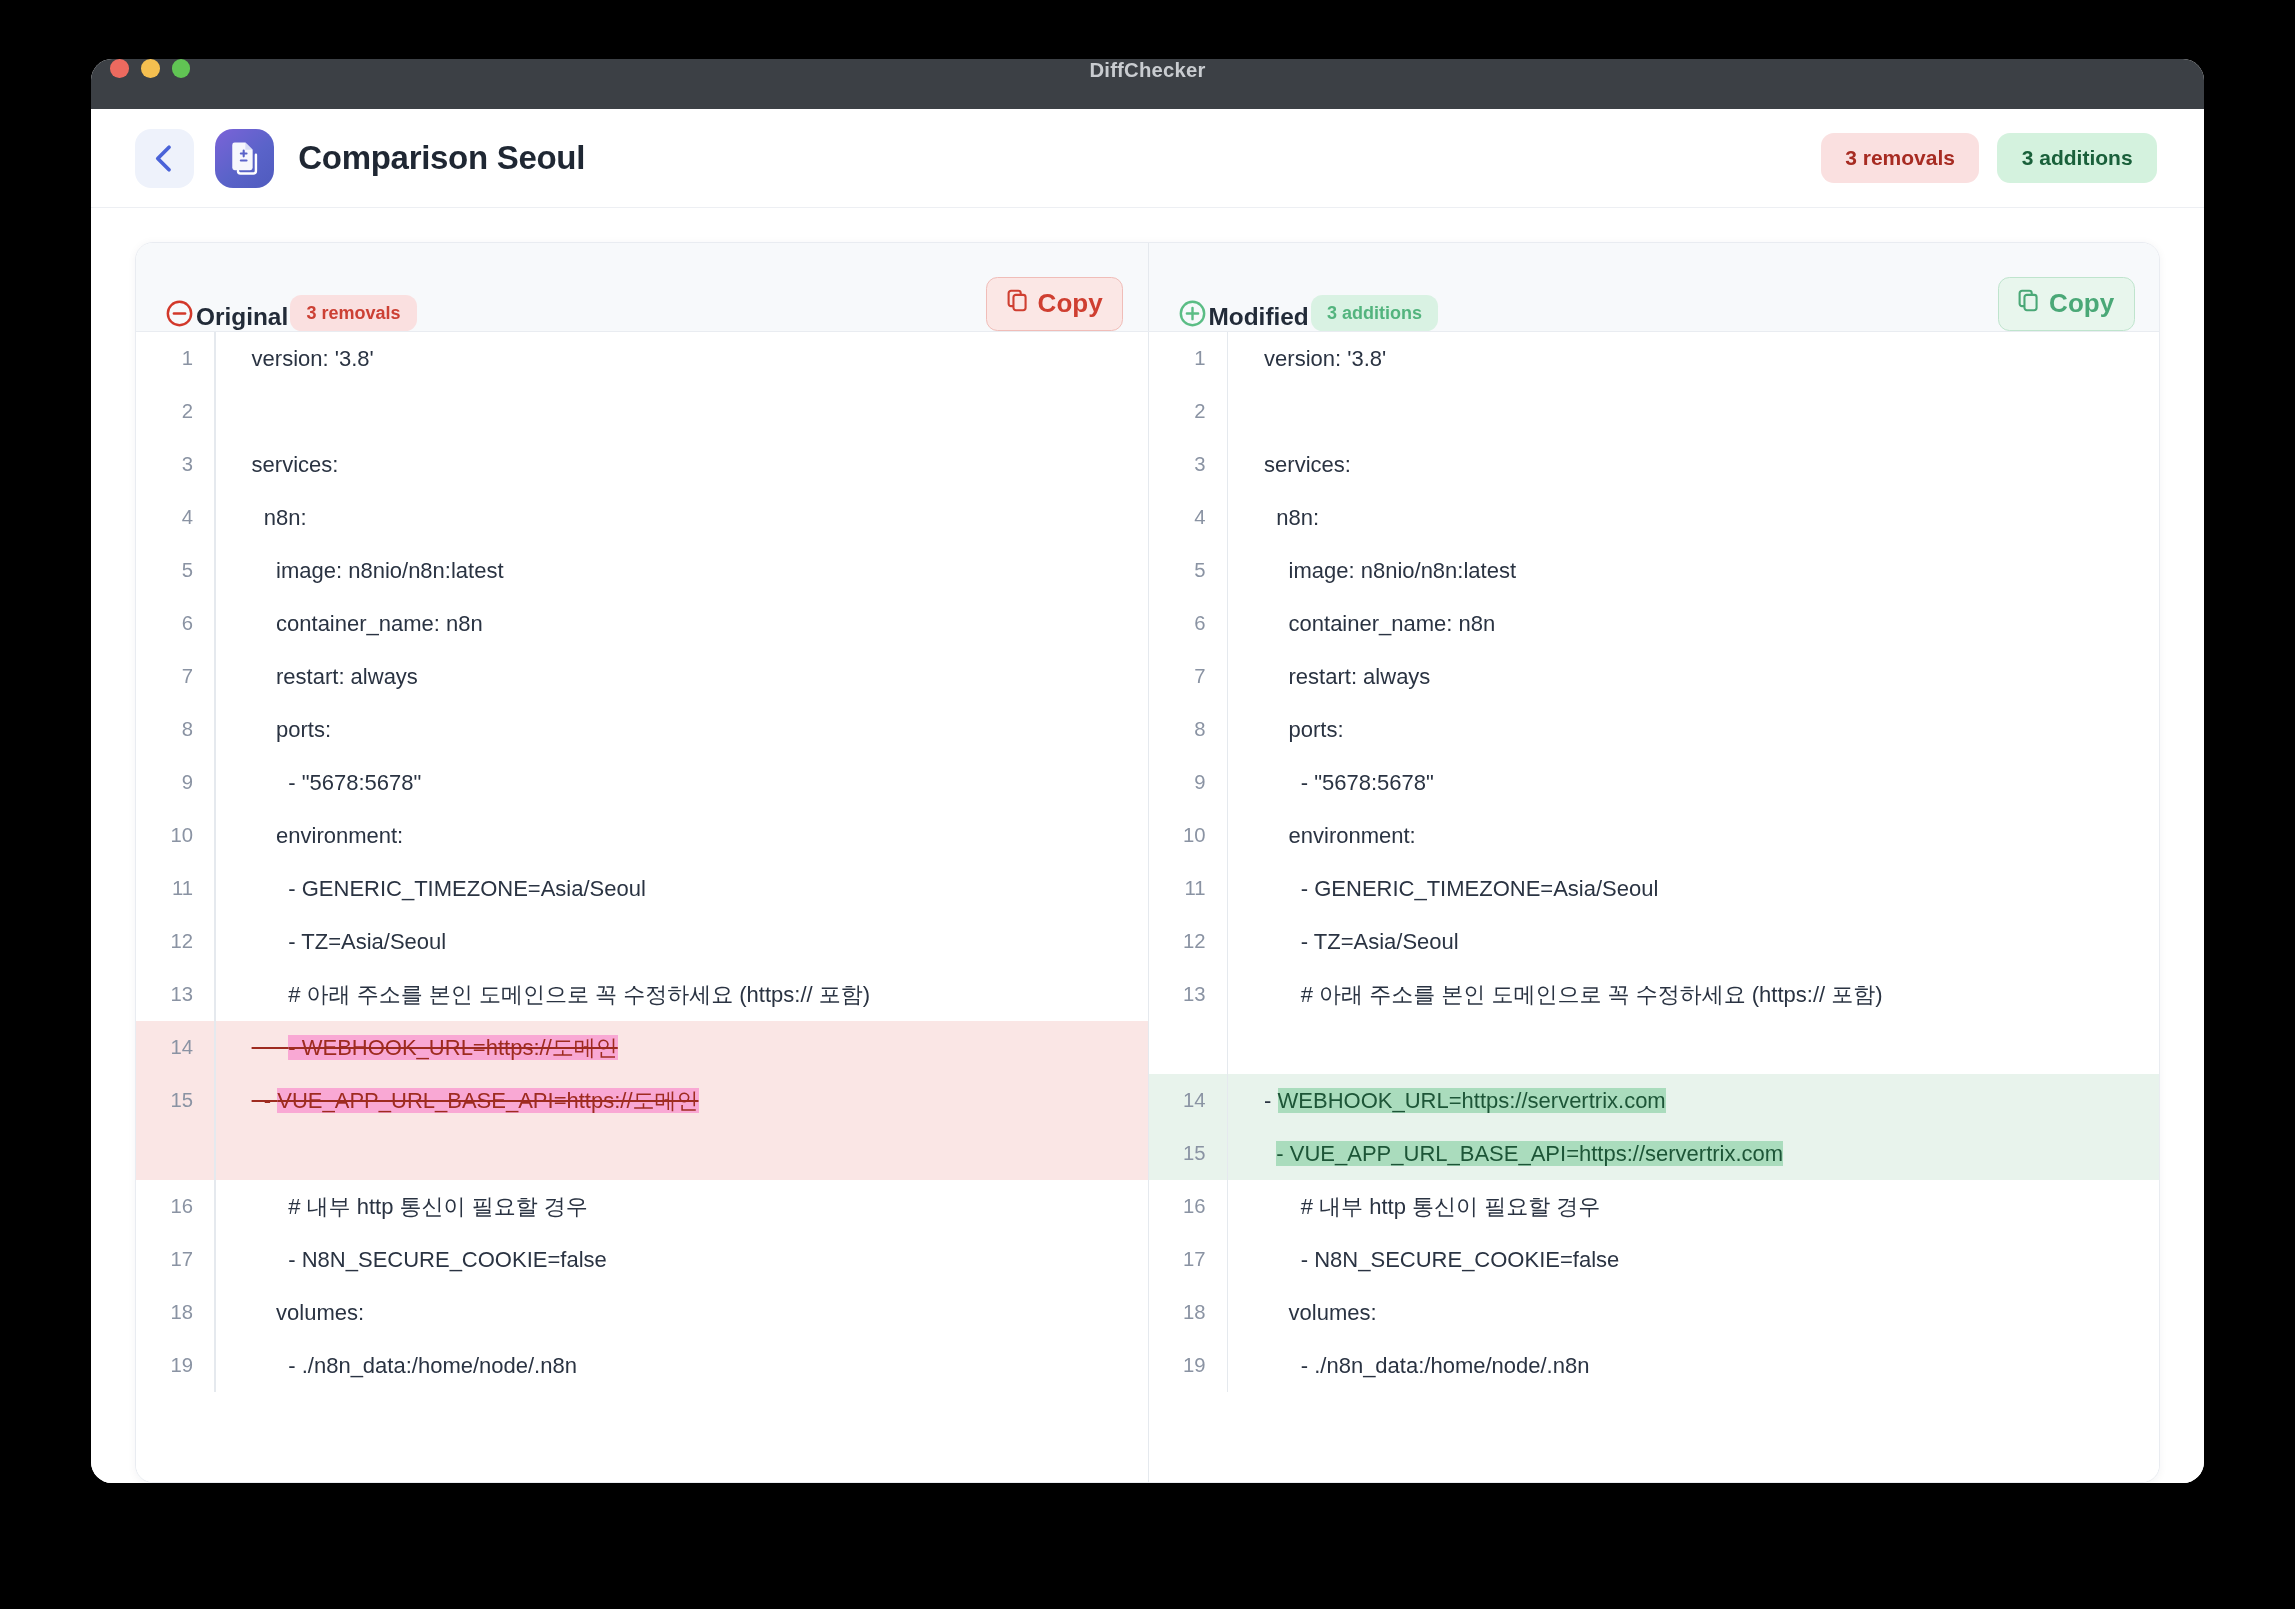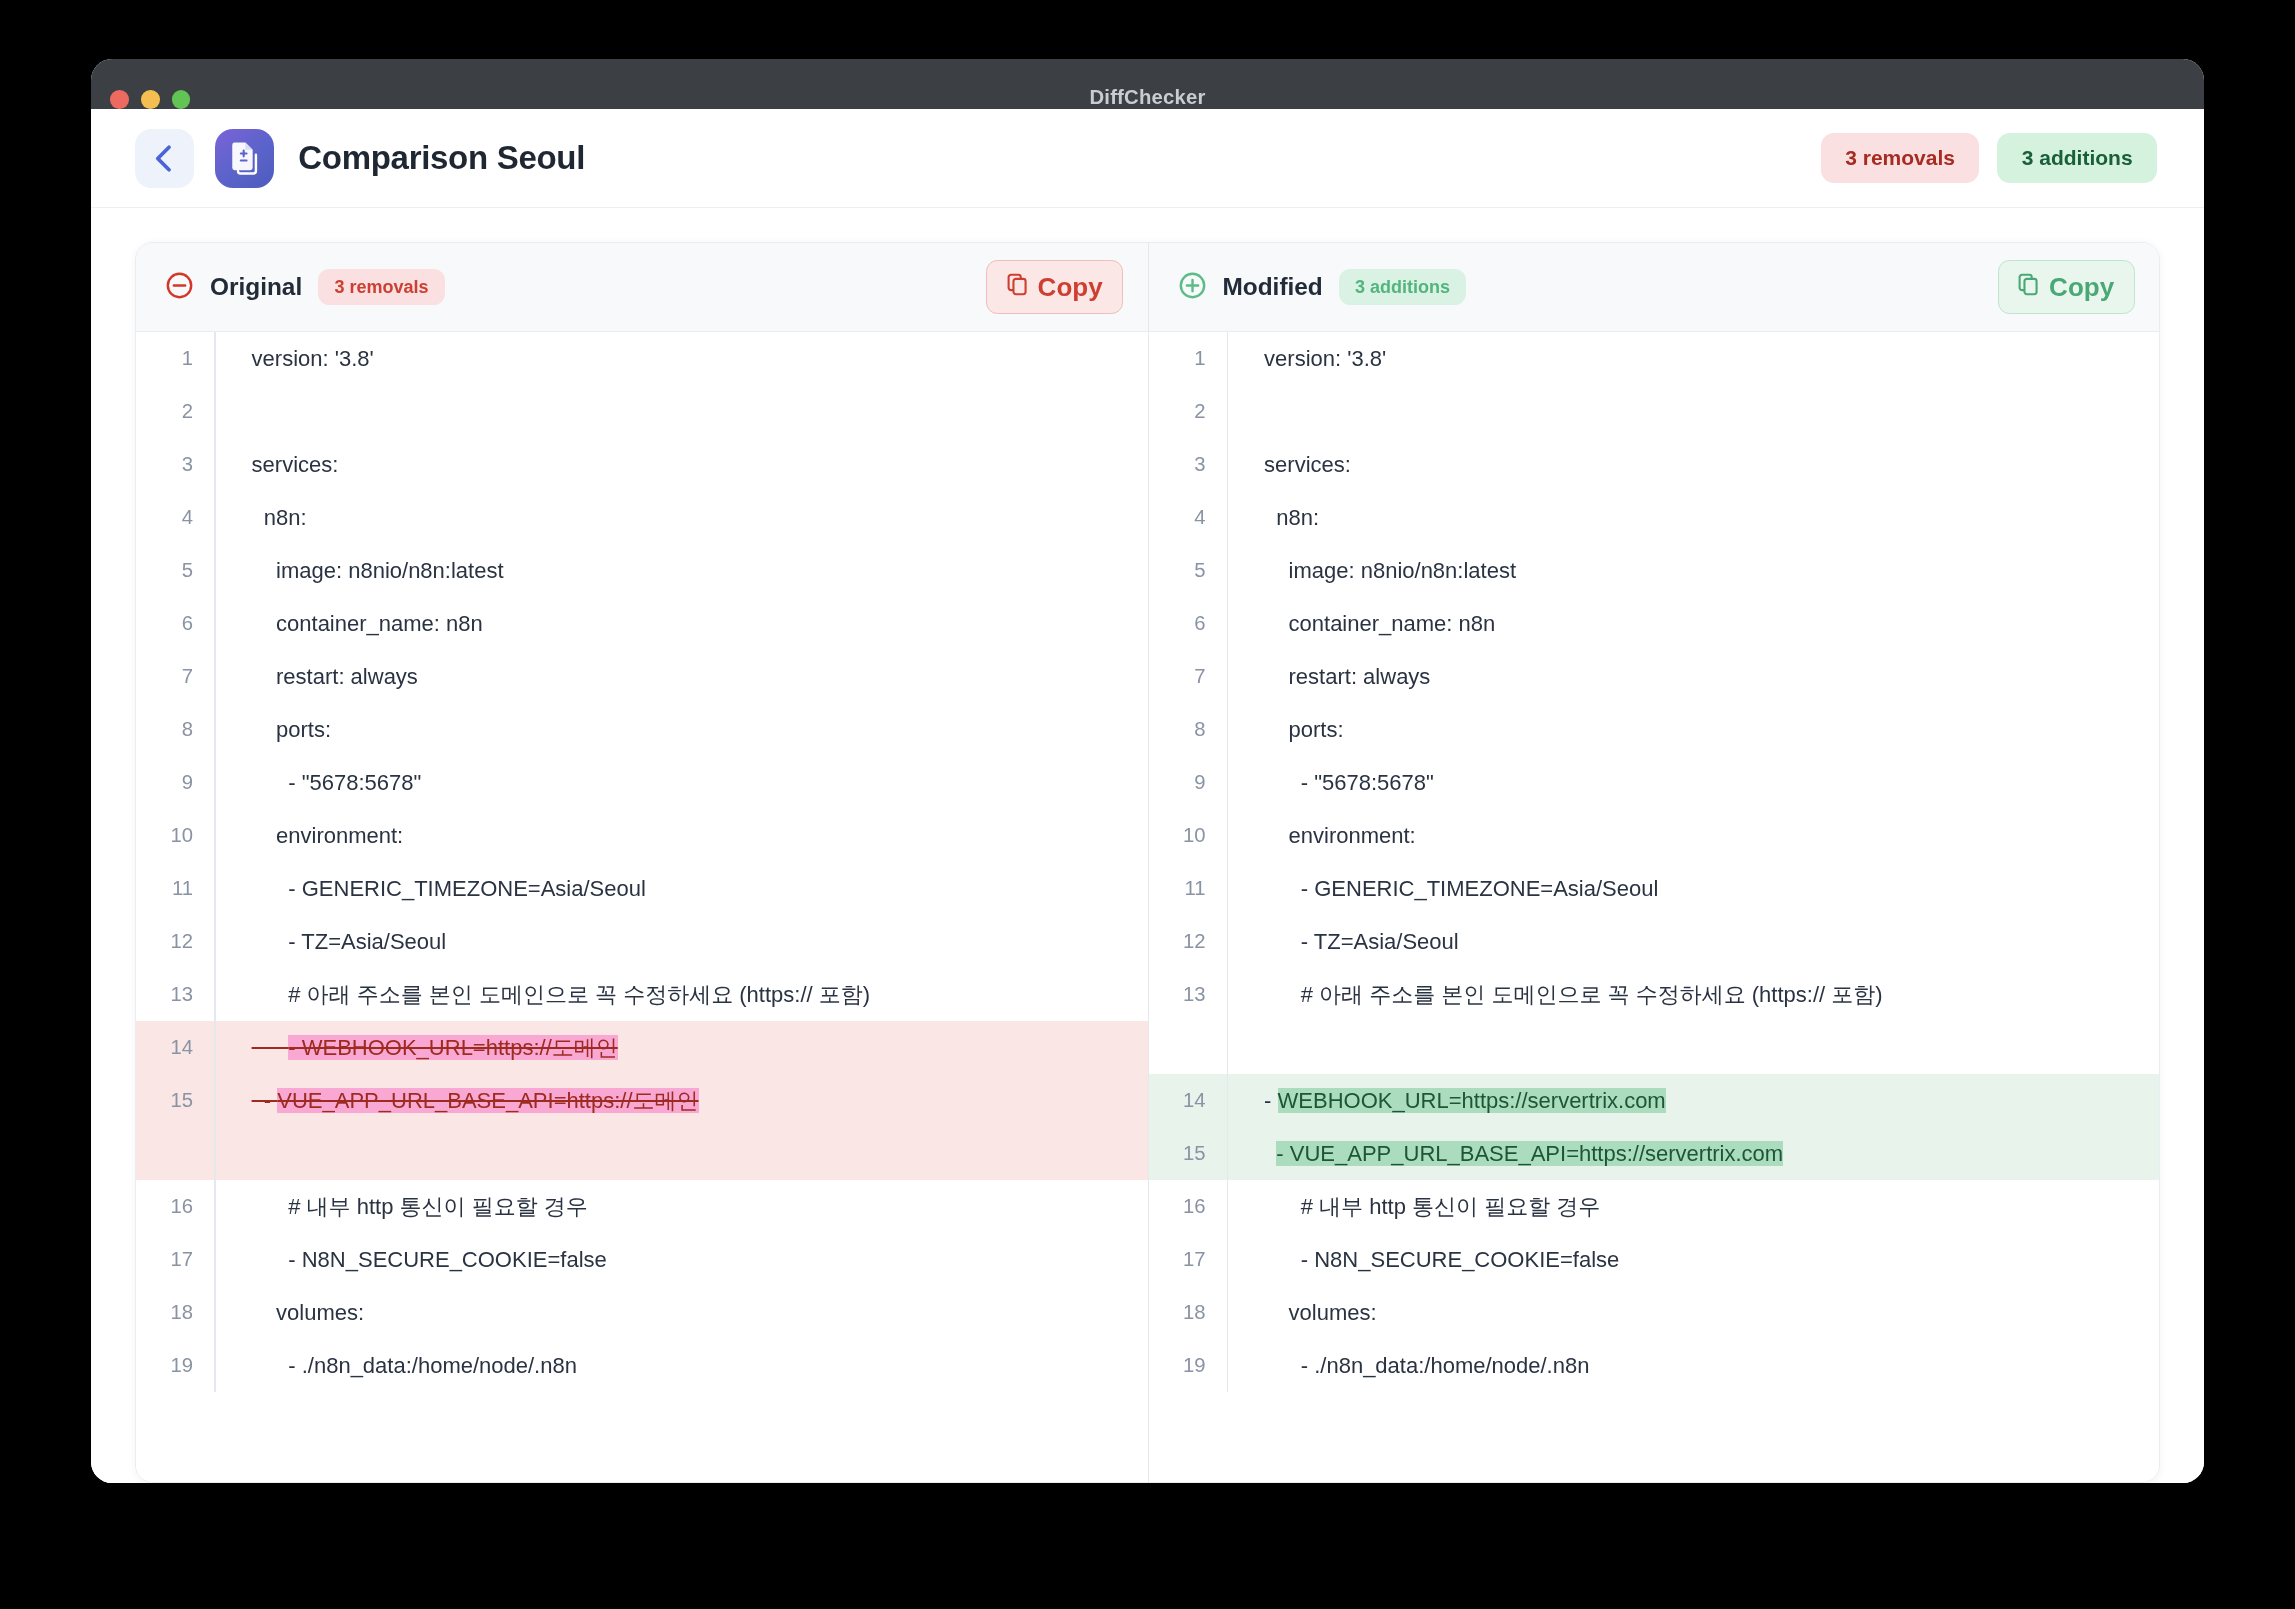--- a/index.html
+++ b/index.html
@@ -20,21 +20,21 @@
     background: #ffffff;
     border-radius: 21px;
     overflow: hidden;
     box-shadow: 0 19.5px 57px rgba(0,0,0,0.55);
     display: flex; flex-direction: column;
   }
   
   .titlebar {
     height: 50px; flex: 0 0 50px;
     background: #3c4045;
-    display: flex; align-items: flex-end;
+    display: flex; align-items: flex-start;
     position: relative;
     padding-left: 19px;
   }
   .lights { display: flex; gap: 12.2px; align-items: center; }
   .light { width: 18.7px; height: 18.7px; border-radius: 50%; }
   .light.red { background: #ec6a5f; }
   .light.yellow { background: #f4bf50; }
   .light.green { background: #61c454; }
   .titlebar-title {
     position: absolute; left: 0; right: 0; text-align: center;
@@ -95,23 +95,23 @@
     display: flex; flex-direction: column;
   }
   .panes-header {
     display: flex;
     background: #f7f9fb;
     border-bottom: 1.6px solid #e9ecf1;
     flex: 0 0 89px;
   }
   .pane-head {
     flex: 1 1 50%;
-    display: flex; align-items: center;
+    display: flex; align-items: flex-end;
     padding: 0 24.4px 0 29px;
-    gap: 16px;
+    gap: 2px;
     min-width: 0;
   }
   .pane-head + .pane-head { border-left: 1.6px solid #e5e9ee; }
   .pane-title {
     font-size: 24.4px; font-weight: 700; color: #222b38;
     white-space: nowrap;
   }
   .pill {
     font-size: 18px; font-weight: 700;
     padding: 7.3px 16.3px; border-radius: 11.4px; white-space: nowrap;

